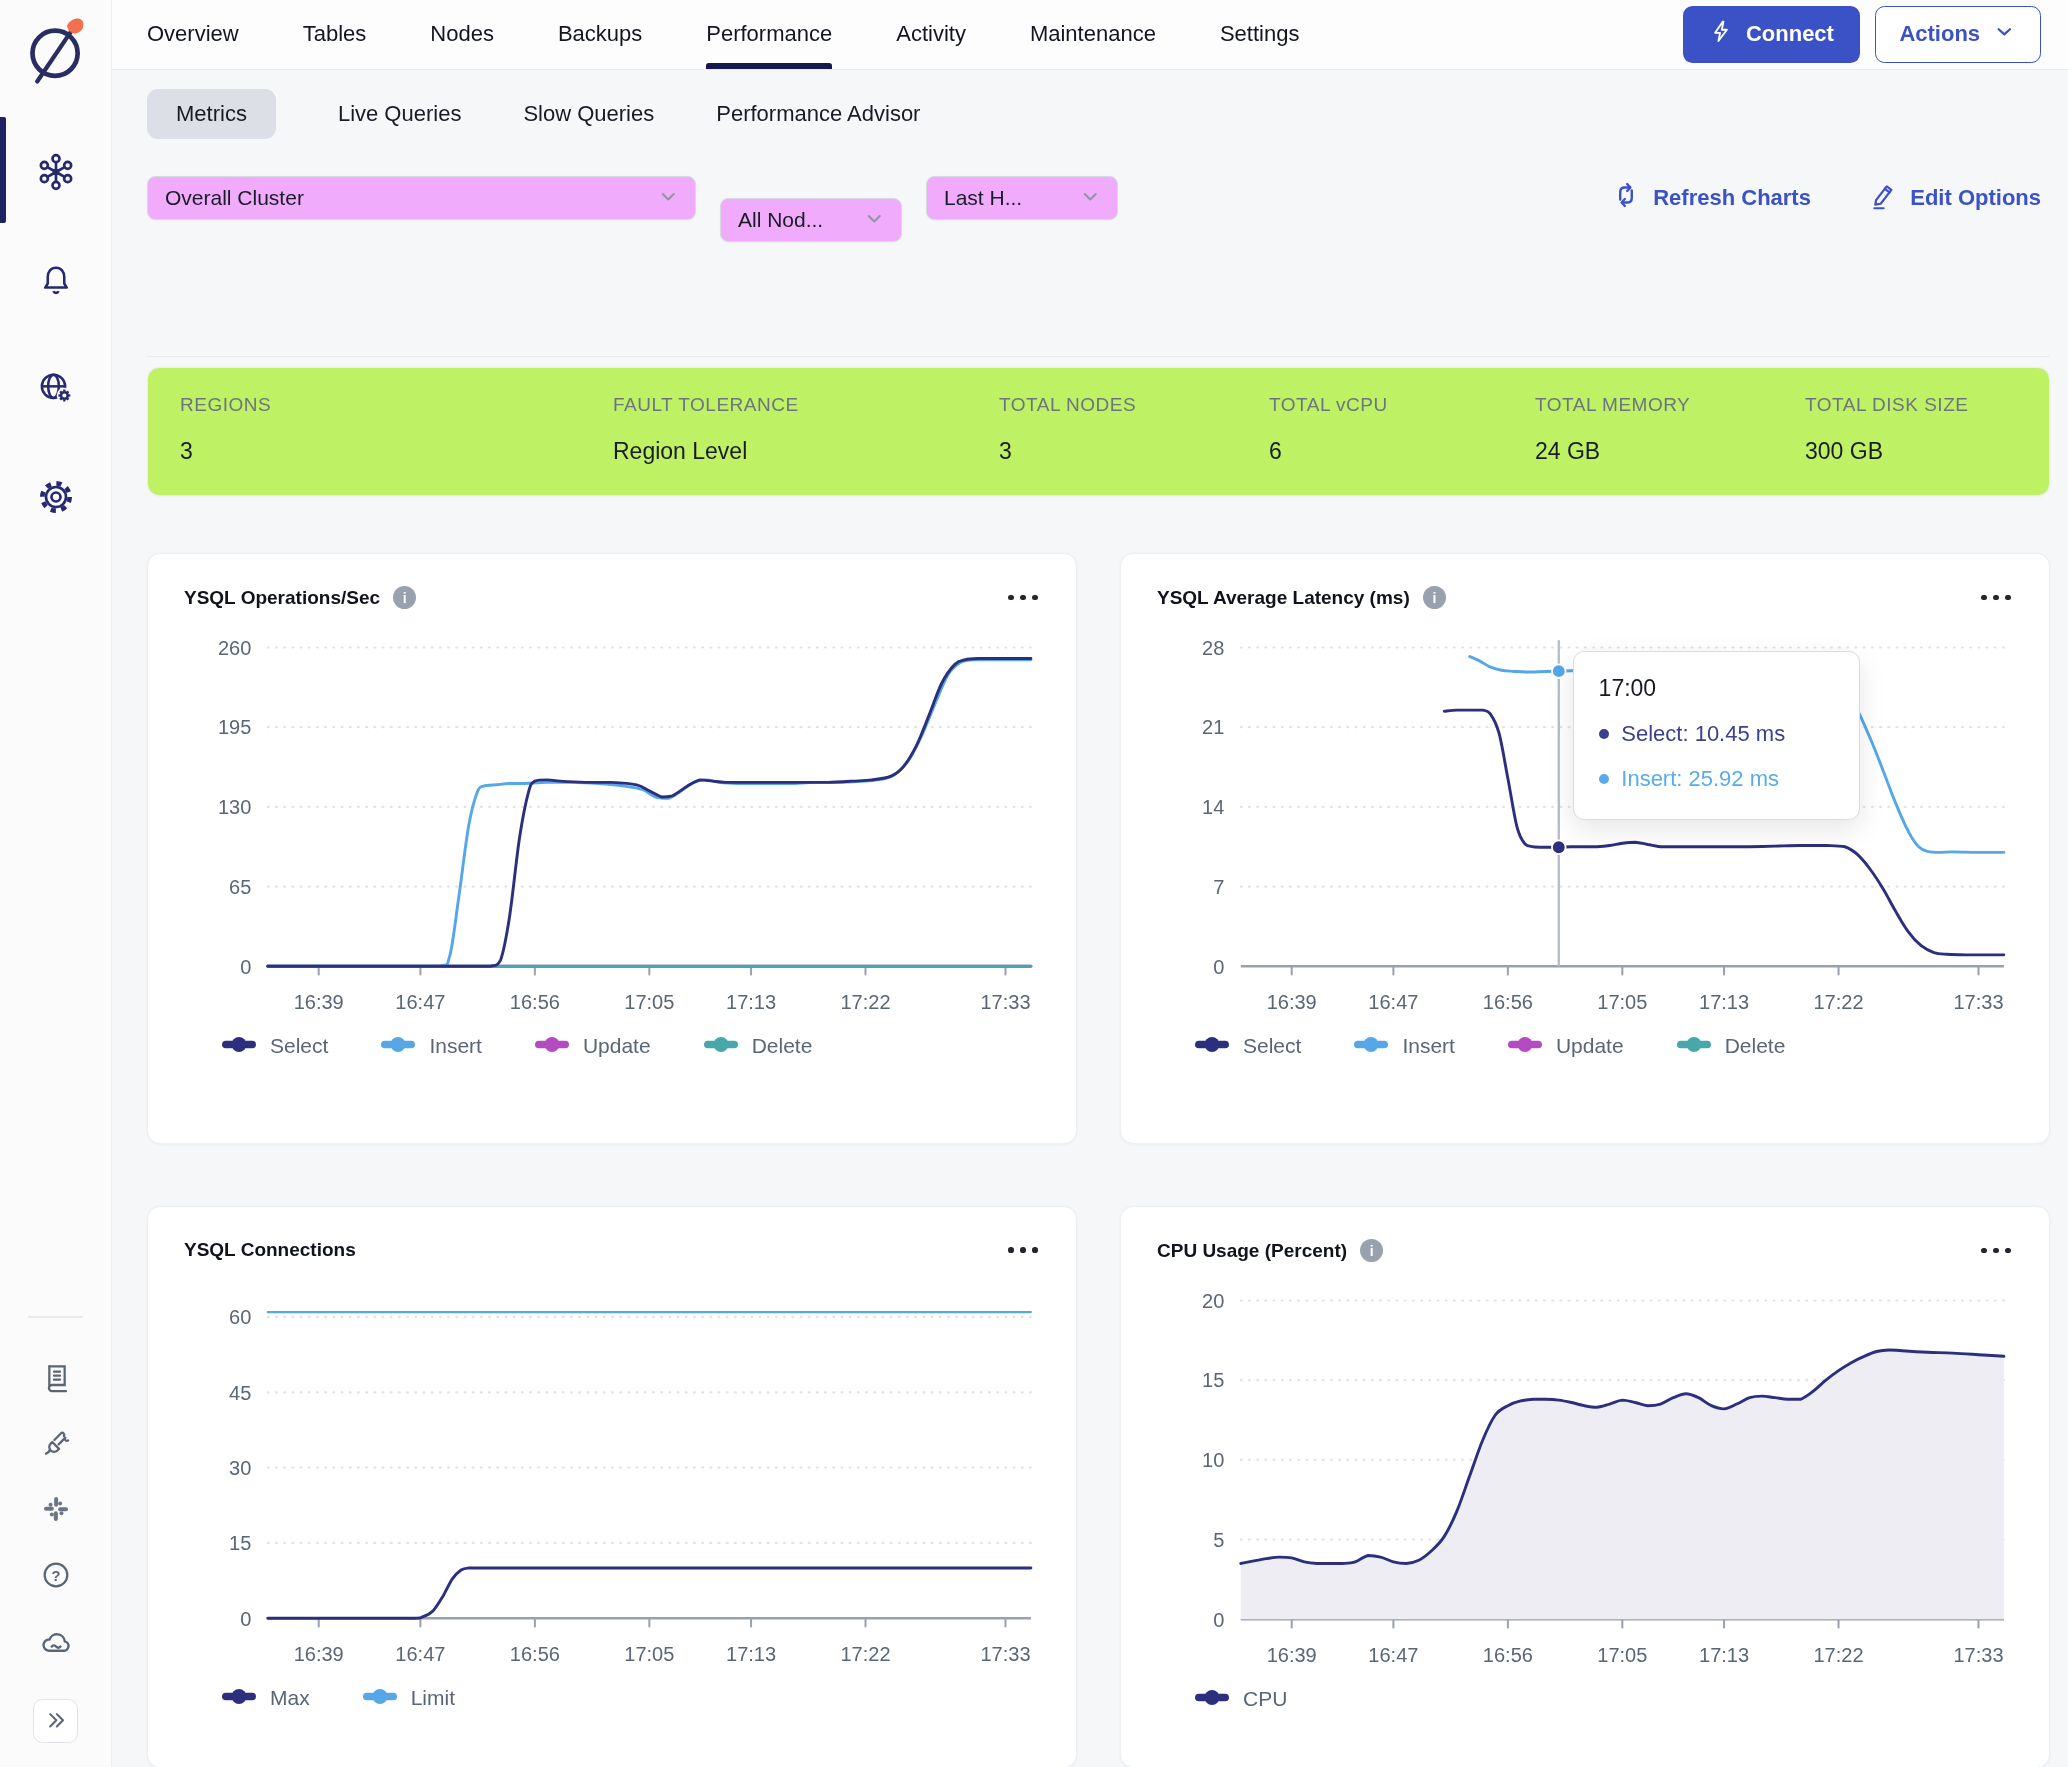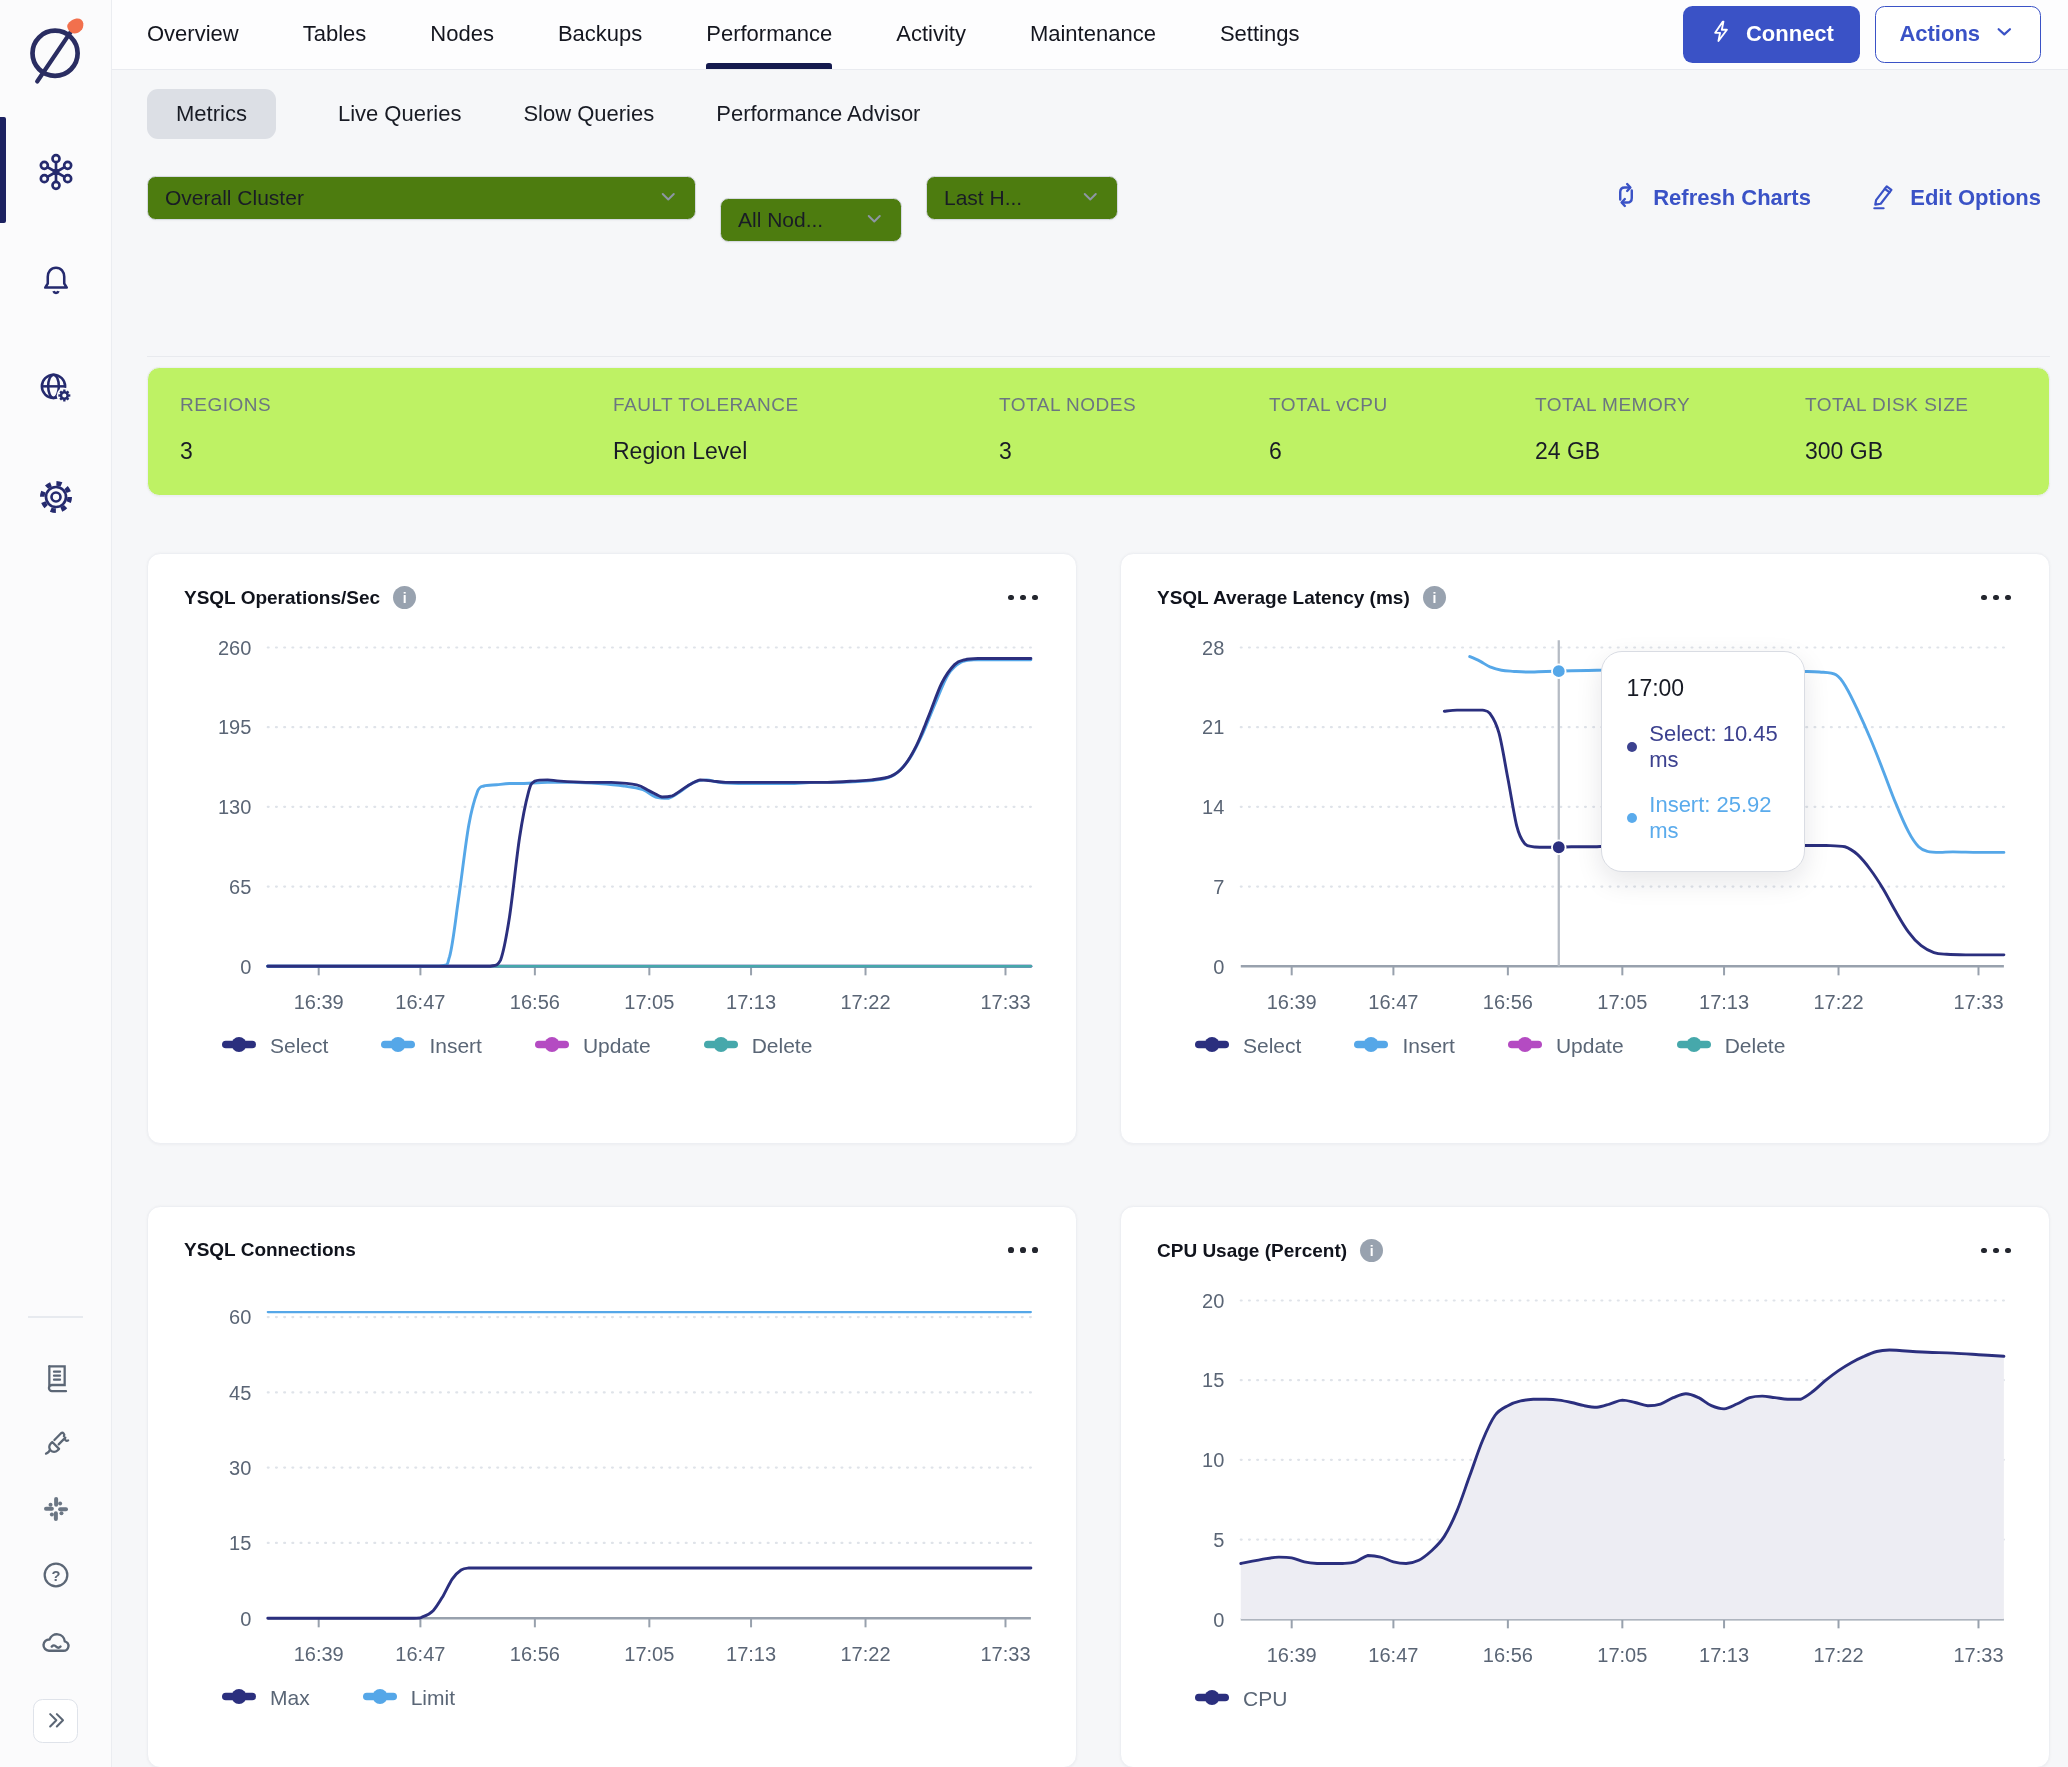--- a/index.html
+++ b/index.html
@@ -39,21 +39,21 @@
   .btn{ height:57px; border-radius:9.5px; display:flex; align-items:center; gap:12.3px; font-size:22px; font-weight:700; cursor:pointer; }
   .btn-connect{ background:#3a52c6; color:#fff; padding:0 26.5px; border:none; }
   .btn-actions{ background:#fff; color:#3a52c6; border:1.9px solid #3a52c6; padding:8px 23px; }
   
   .subtabs{ display:flex; align-items:center; gap:62px; padding:19px 28px 0 35px; }
   .subtab{ font-size:22px; color:#181b24; cursor:pointer; padding:12.3px 0; border-radius:8.5px; white-space:nowrap; }
   .subtab.active{ background:#dcdfe5; padding:12.3px 29px; font-weight:500;border-radius:11px; }
   
   .filterbar{ display:flex; align-items:center; padding:15px 28px 0 35px; gap:24px; }
   .select{
-    height:44px; border:1.9px solid #d6dae1; border-radius:8.5px; background:#4d7c0f;
+    height:44px; border:1.9px solid #d6dae1; border-radius:8.5px; background:#f0abfc;
     display:flex; align-items:center; justify-content:space-between;
     padding:0 13.2px 0 17px; font-size:21px; color:#191c26; cursor:pointer;
     box-shadow:0 0.9px 1.9px rgba(16,24,40,.04);
   }
   .select-cluster{ width:549px; }
   .select-nodes{ width:182px;margin-top:44px; }
   .select-range{ width:192px; }
   .filter-links{ margin-left:auto; display:flex; align-items:center; gap:57px; }
   .flink{ display:flex; align-items:center; gap:12.3px; color:#3a52c6; font-weight:700; font-size:22px; cursor:pointer; }
   .section-divider{ height:0.9px; background:#e8eaee; margin:114px 19px 0 35px; }
@@ -83,23 +83,23 @@
     margin-left:13.2px; cursor:pointer;
   }
   .dots-menu{ margin-left:auto; display:flex; gap:6.6px; cursor:pointer; padding:5.7px 1.9px; }
   .dots-menu i{ width:5.7px; height:5.7px; border-radius:50%; background:#23262e; }
   .chart-wrap{ position:relative; padding:13.2px 36px 0 36px; }
   svg.chart{ width:100%; display:block; }
   .legend{ display:flex; gap:53px; padding:9.5px 36px 0 74px; font-size:21px; color:#5a6676; align-items:center; }
   .lg{ display:flex; align-items:center; gap:14px; }
   
   .tooltip{
-    position:absolute; left:452px; top:42px; width:204px;
-    background:#fff; border:1.9px solid #d9dce3; border-radius:21px;
-    box-shadow:0 9.5px 26.5px rgba(20,24,40,.10); padding:23px 24.6px 26.5px 24.6px; z-index:5;margin-left:28px;
+    position:absolute; left:452px; top:42px; width:287px;
+    background:#fff; border:1.9px solid #d9dce3; border-radius:11px;
+    box-shadow:0 9.5px 26.5px rgba(20,24,40,.10); padding:23px 24.6px 26.5px 24.6px; z-index:5;
   }
   .tt-time{ font-size:23px; color:#171a24; }
   .tt-row{ display:flex; align-items:center; gap:12.3px; font-size:22px; margin-top:19px; }
   .tt-dot{ width:10.4px; height:10.4px; border-radius:50%; flex:none; }
 </style>
 </head>
 <body>
 
 <div class="sidebar">
   <div class="logo">

